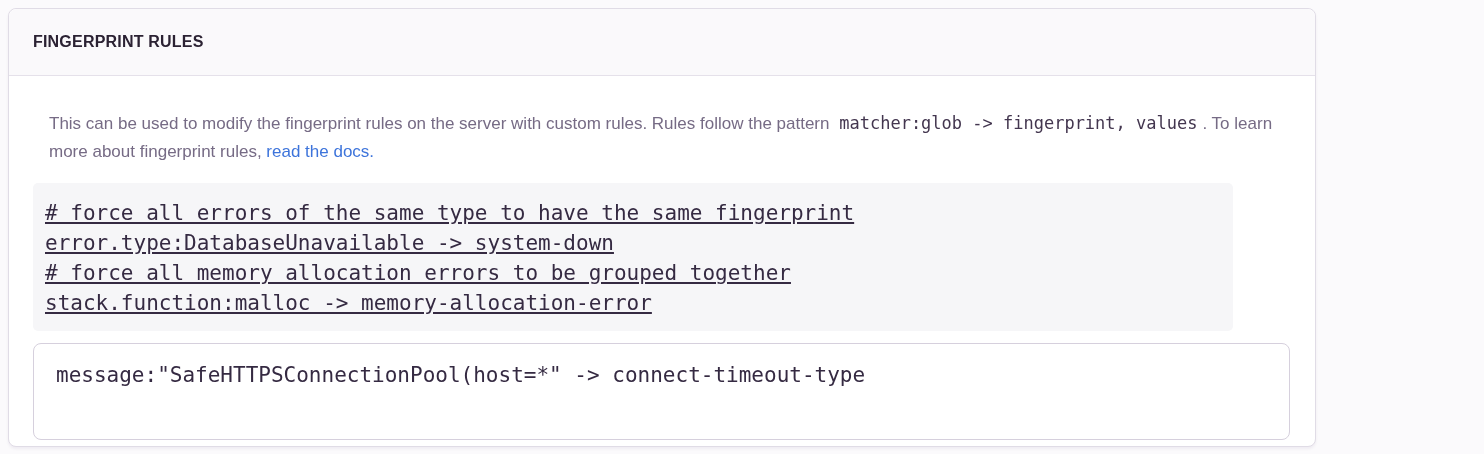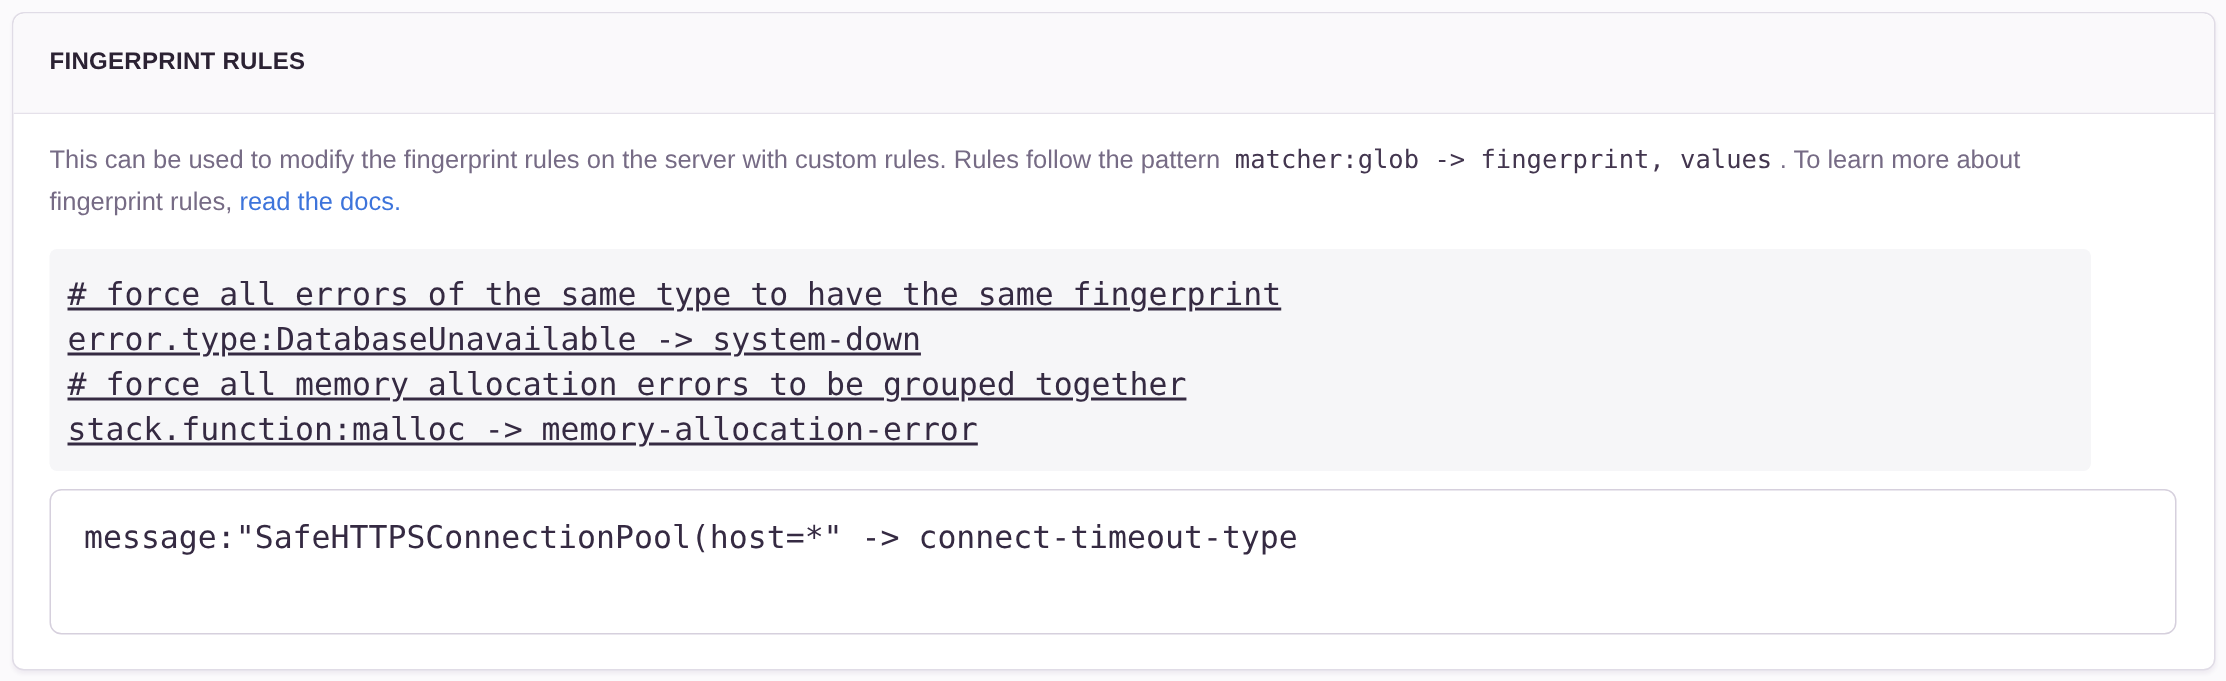--- a/index.html
+++ b/index.html
@@ -9,21 +9,21 @@
     width: 1484px;
     height: 454px;
     background: #FBFAFC;
     font-family: "Liberation Sans", sans-serif;
     overflow: hidden;
   }
   .panel {
     position: absolute;
     left: 8px;
     top: 8px;
-    width: 1469px;
+    width: 1308px;
     height: 439px;
     background: #FFFFFF;
     border: 1px solid #E0DCE6;
     border-radius: 8px;
     box-shadow: 0 2px 3px rgba(45, 0, 85, 0.06);
   }
   .panel-header {
     height: 67px;
     display: flex;
     align-items: center;
@@ -34,21 +34,21 @@
     color: #2B2233;
     font-size: 16px;
     font-weight: bold;
     letter-spacing: 0.2px;
     text-transform: uppercase;
   }
   .panel-body {
     padding: 17px 25px 0 24px;
   }
   .help-text {
-    margin: 0;
+    margin: 16px;
     max-width: 1330px;
     color: #766B85;
     font-size: 17px;
     line-height: 28px;
   }
   .inline-code {
     font-family: "DejaVu Sans Mono", "Liberation Mono", monospace;
     font-size: 17px;
     color: #43364F;
     padding: 0 5px;

